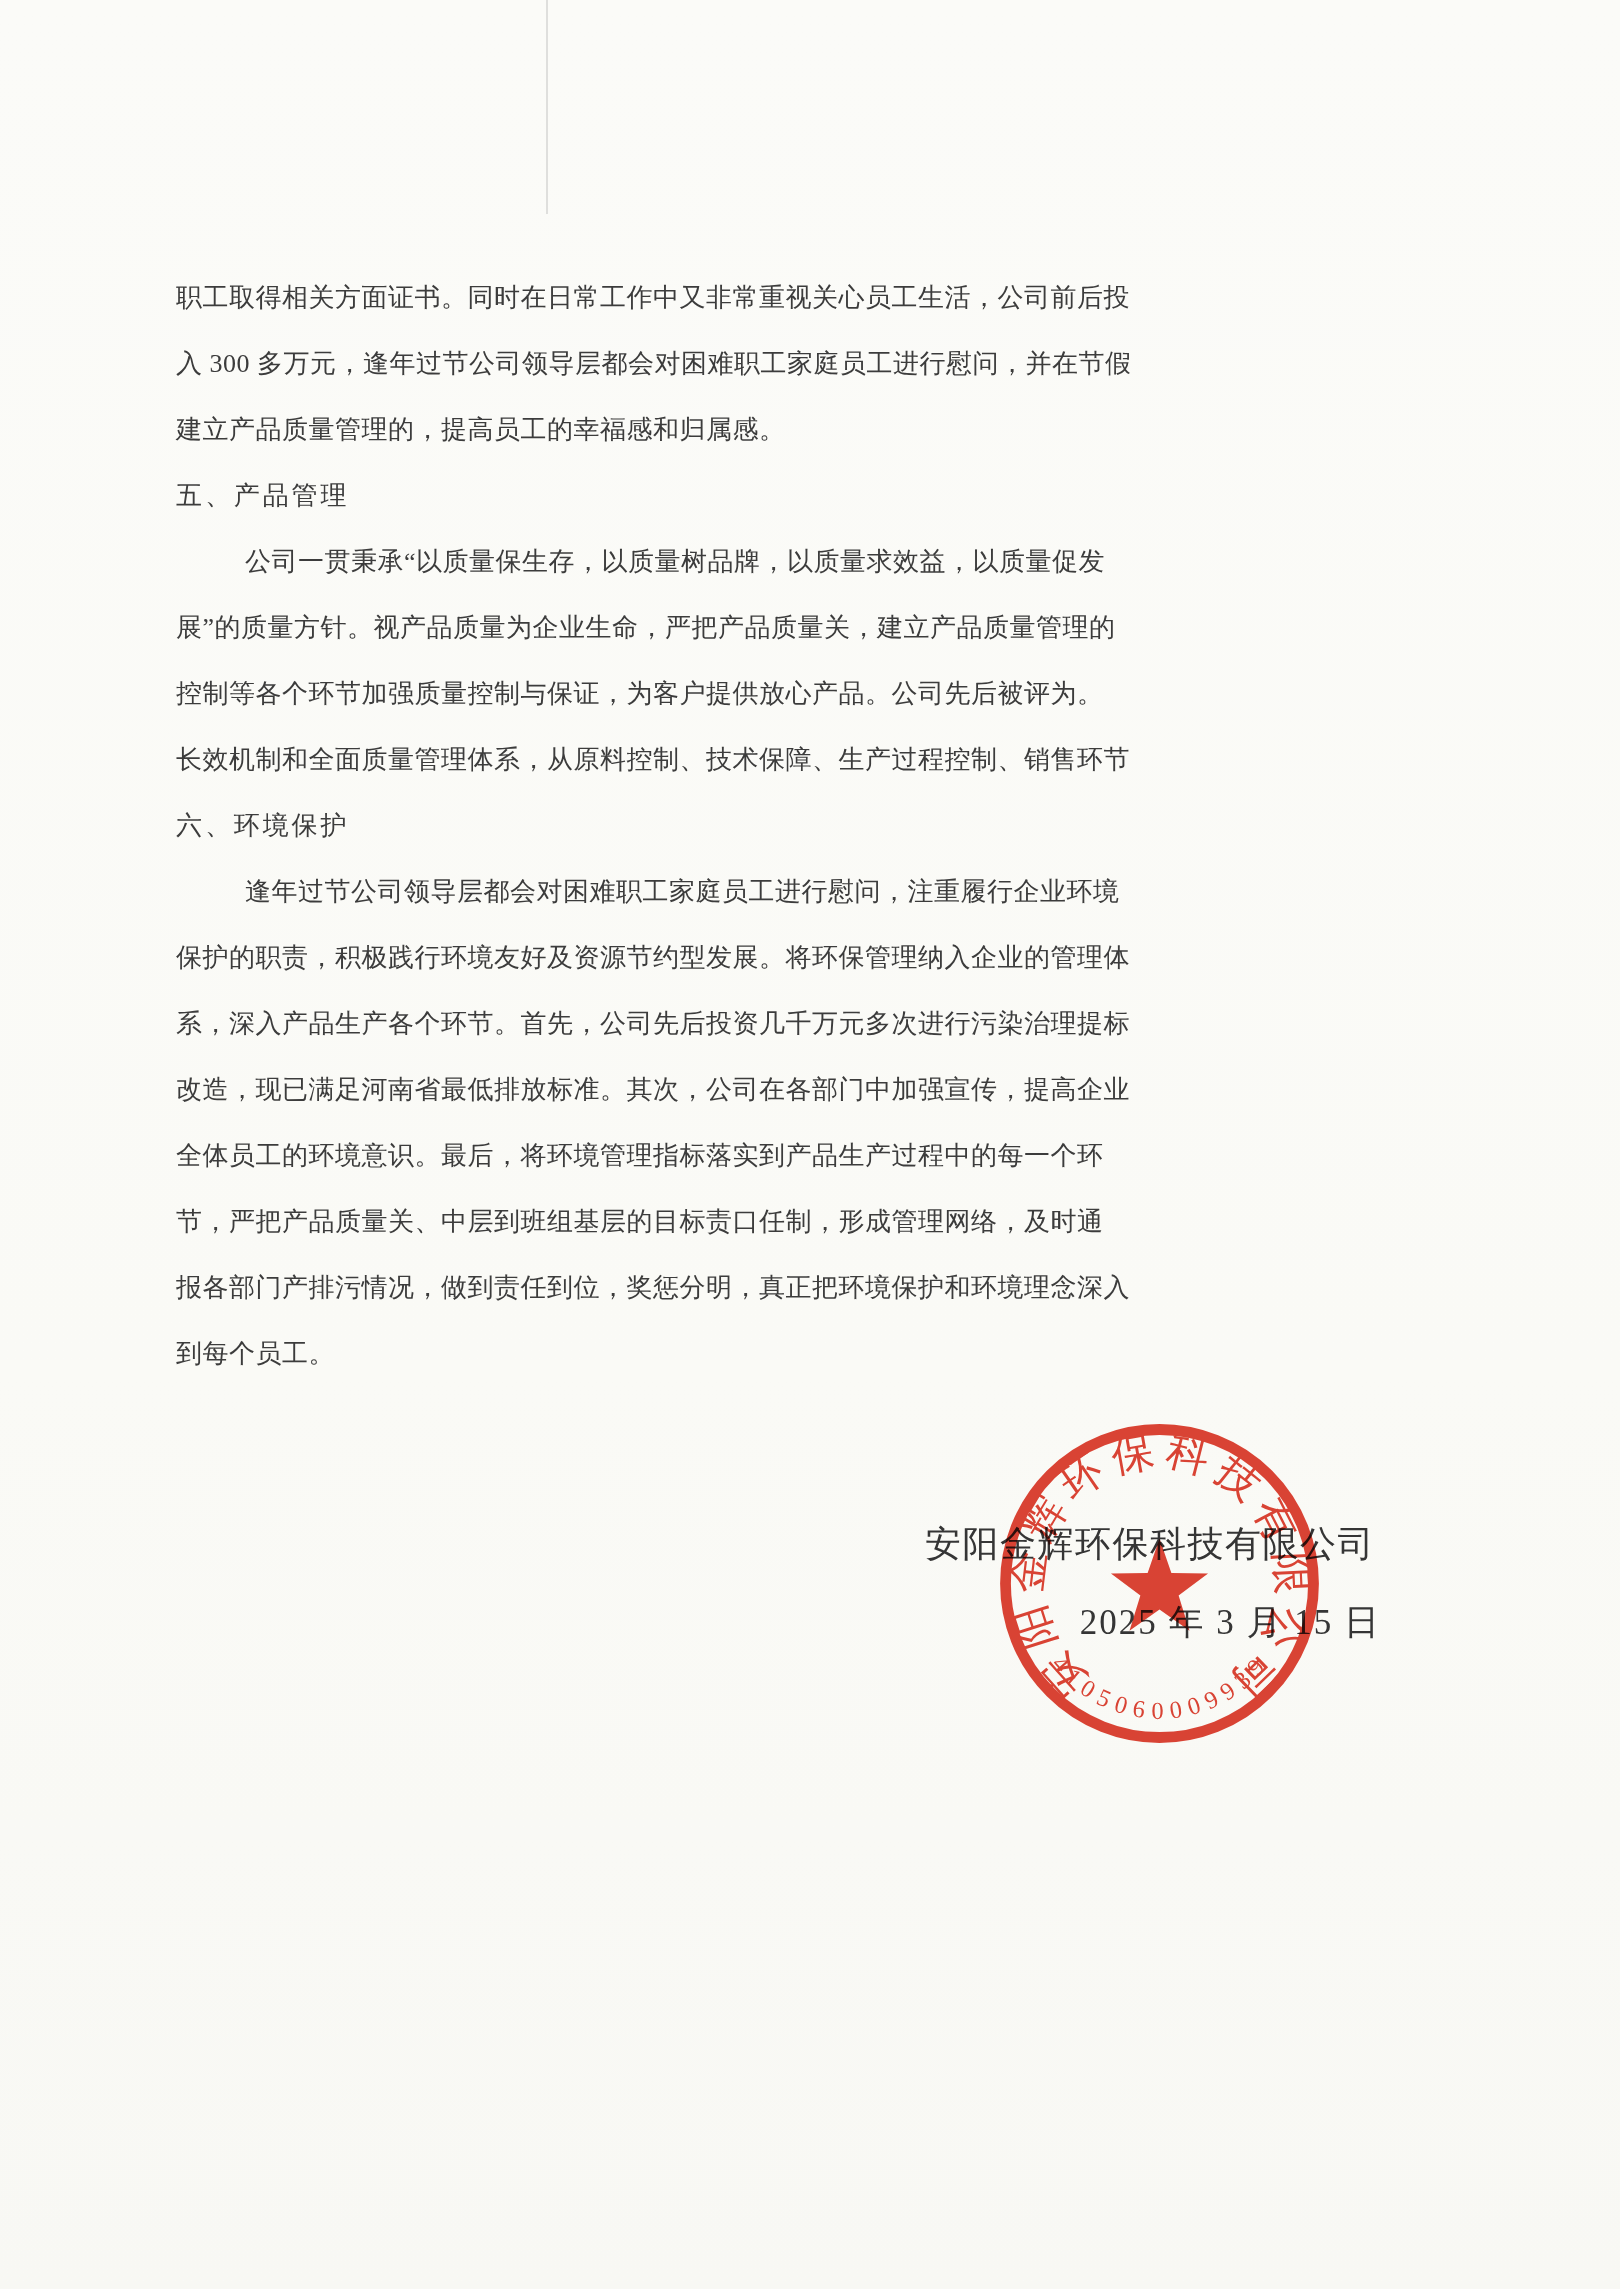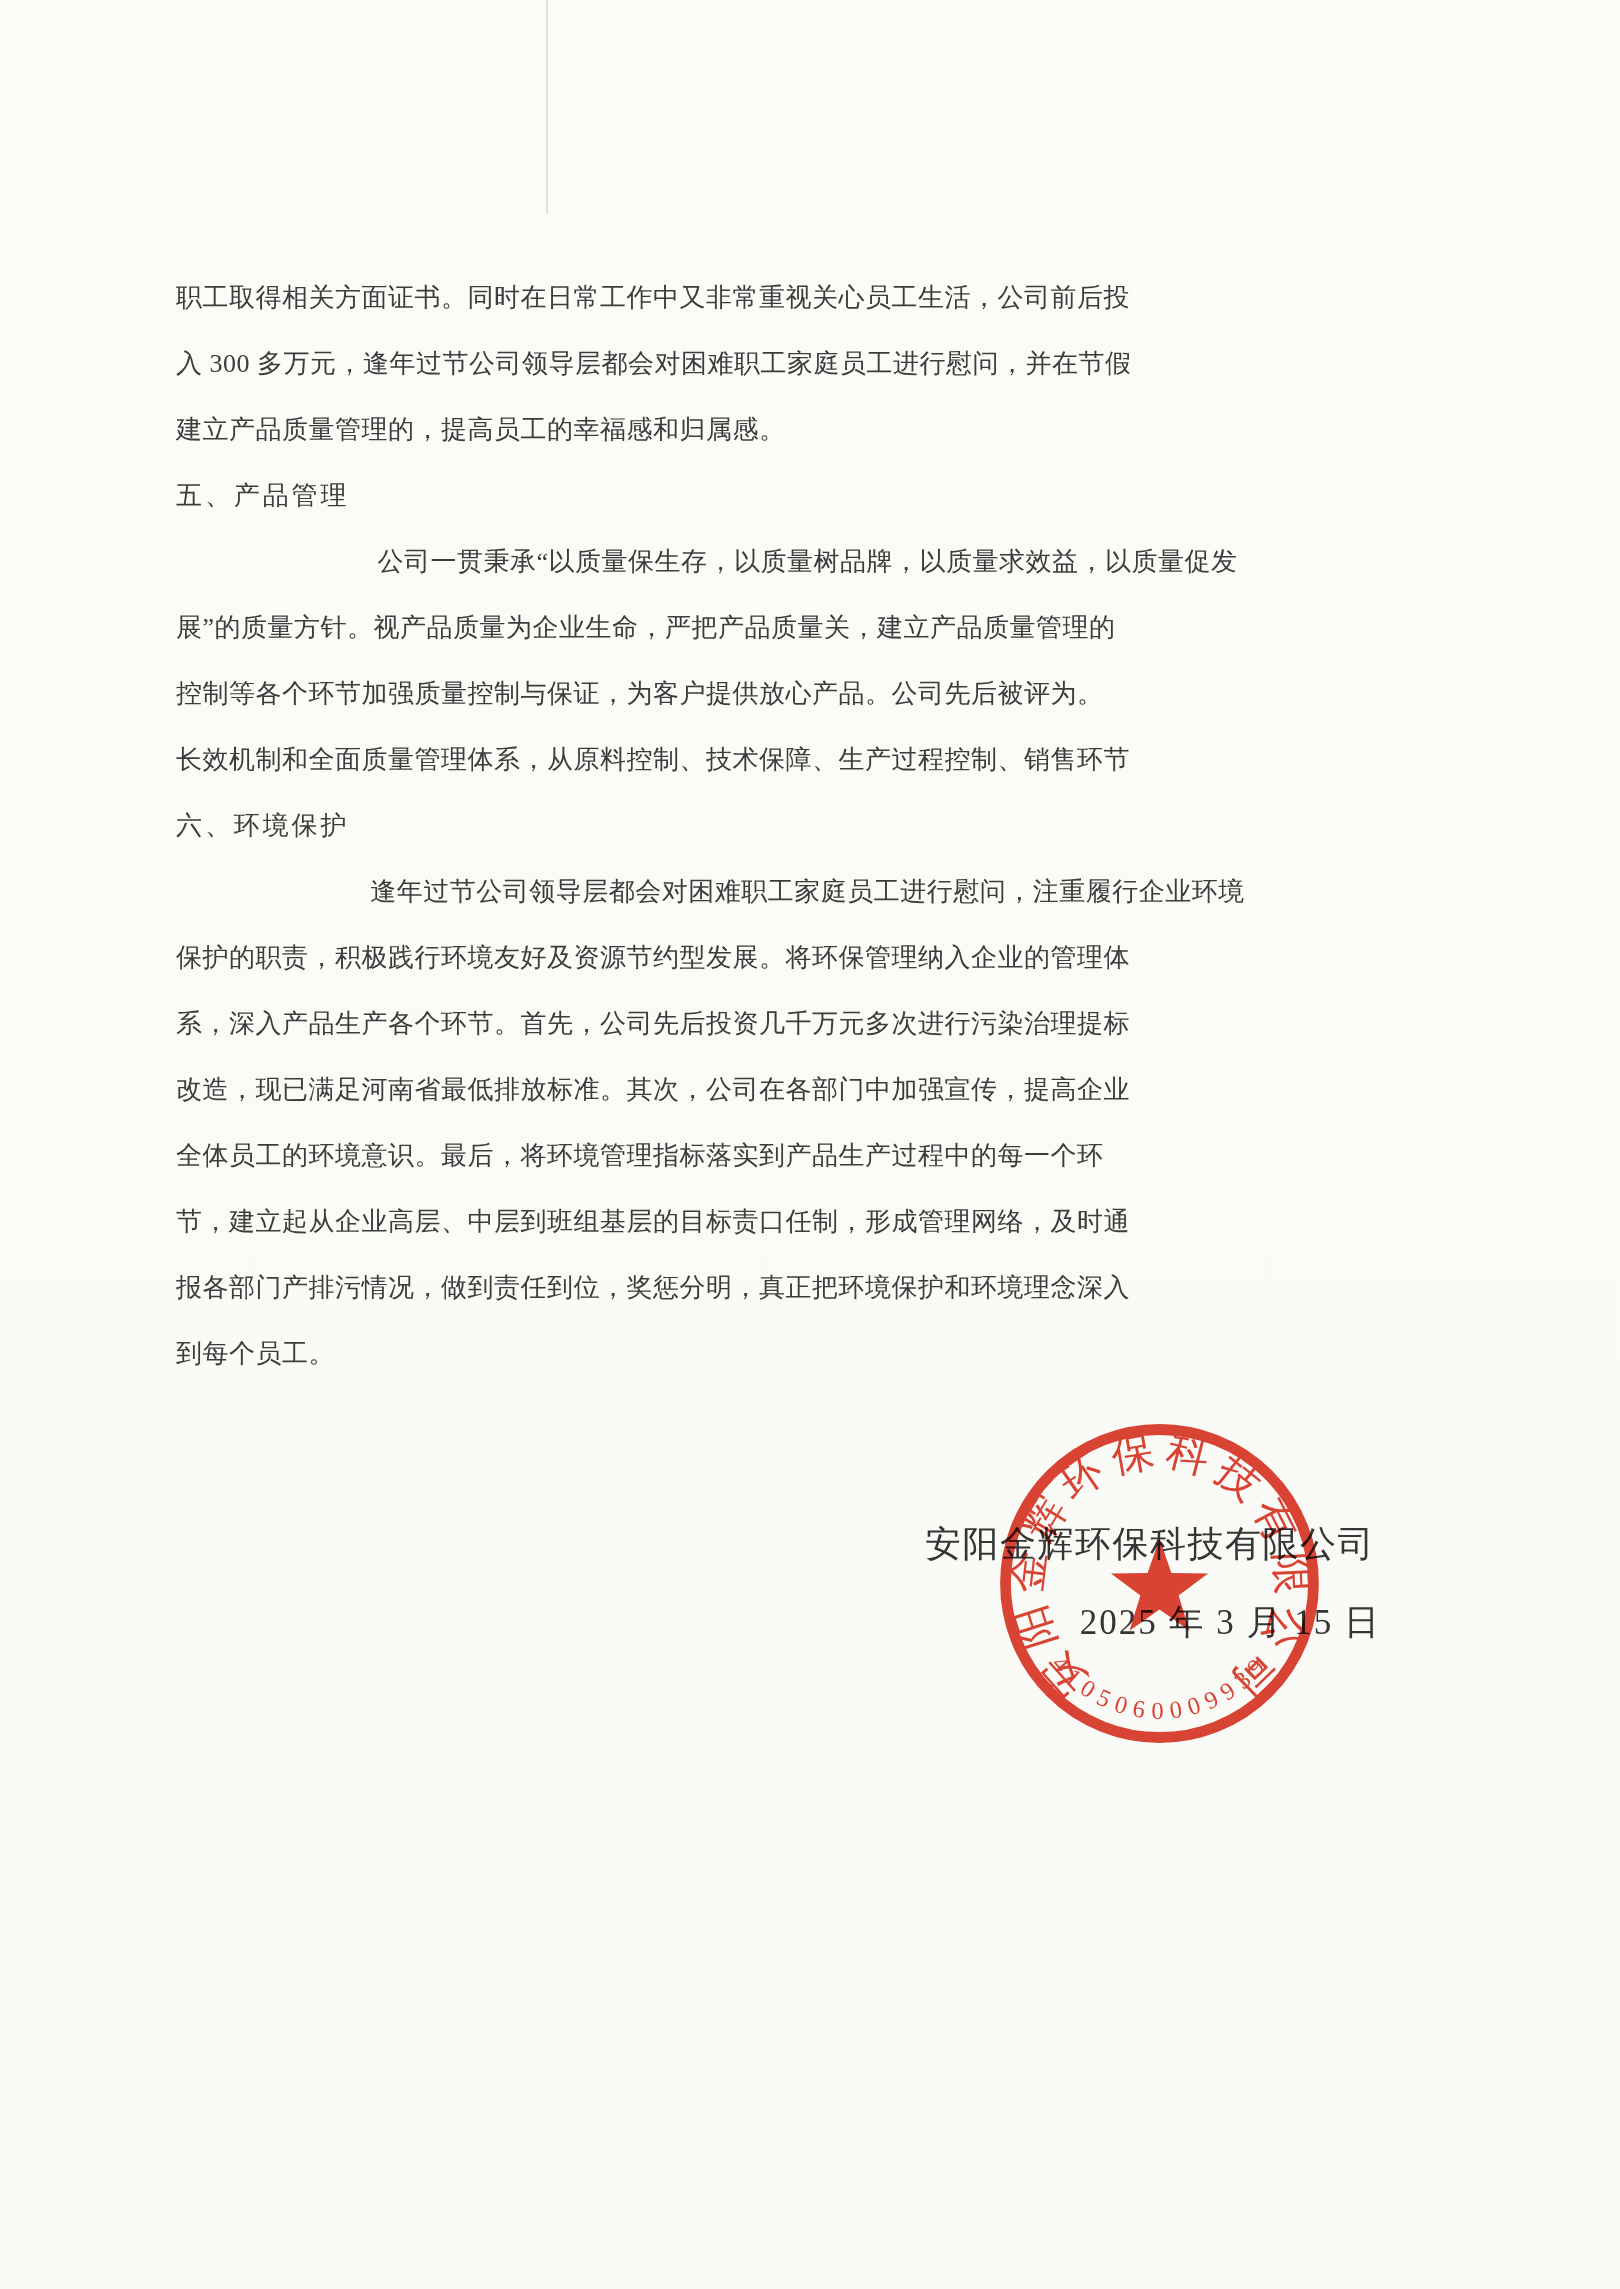--- a/index.html
+++ b/index.html
@@ -8,21 +8,21 @@
     background:#fafaf6;
     font-family:"Liberation Serif","DejaVu Serif",serif;
   }
   .page{position:absolute;inset:0;background:linear-gradient(180deg,#fbfbf8 0%,#fafaf6 60%,#f8f8f4 100%);}
   .scan-line{position:absolute;left:546px;top:0;width:2px;height:214px;background:#c9c9c6;opacity:.55;}
   .text-block{
     position:absolute;left:176px;top:265px;width:1194px;
     color:#3c3c3c;font-size:26px;line-height:66px;letter-spacing:0.5px;
   }
   .line{height:66px;white-space:nowrap;}
-  .indent{padding-left:69px;text-align:center;}
+  .indent{padding-left:69px;}
   .heading{letter-spacing:2.9px;}
   .sig{position:absolute;left:0;right:245px;text-align:right;color:#353535;white-space:nowrap;}
   .sig-company{top:1520px;font-size:36px;letter-spacing:1.5px;}
   .sig-date{top:1599px;font-size:35px;letter-spacing:2px;right:239px;}
   .seal{
     position:absolute;left:980px;top:1404px;width:359px;height:359px;
     mix-blend-mode:multiply;opacity:.93;
   }
   .seal text{font-family:"Liberation Serif","DejaVu Serif",serif;}
 </style>
@@ -43,21 +43,21 @@
     <div class="line">展”的质量方针。视产品质量为企业生命，严把产品质量关，建立产品质量管理的</div>
     <div class="line">控制等各个环节加强质量控制与保证，为客户提供放心产品。公司先后被评为。</div>
     <div class="line">长效机制和全面质量管理体系，从原料控制、技术保障、生产过程控制、销售环节</div>
 
     <div class="line heading">六、环境保护</div>
     <div class="line indent">逢年过节公司领导层都会对困难职工家庭员工进行慰问，注重履行企业环境</div>
     <div class="line">保护的职责，积极践行环境友好及资源节约型发展。将环保管理纳入企业的管理体</div>
     <div class="line">系，深入产品生产各个环节。首先，公司先后投资几千万元多次进行污染治理提标</div>
     <div class="line">改造，现已满足河南省最低排放标准。其次，公司在各部门中加强宣传，提高企业</div>
     <div class="line">全体员工的环境意识。最后，将环境管理指标落实到产品生产过程中的每一个环</div>
-    <div class="line">节，建立起从企业高层、中层到班组基层的目标责口任制，形成管理网络，及时通</div>
+    <div class="line">节，严把产品质量关、中层到班组基层的目标责口任制，形成管理网络，及时通</div>
     <div class="line">报各部门产排污情况，做到责任到位，奖惩分明，真正把环境保护和环境理念深入</div>
     <div class="line">到每个员工。</div>
   </div>
 
   <div class="sig sig-company">安阳金辉环保科技有限公司</div>
   <div class="sig sig-date">2025 年 3 月 15 日</div>
 
   <svg class="seal" viewBox="-183 -183 366 366">
     <circle cx="0" cy="0" r="157" fill="none" stroke="#dc3626" stroke-width="11"></circle>
     <defs>

